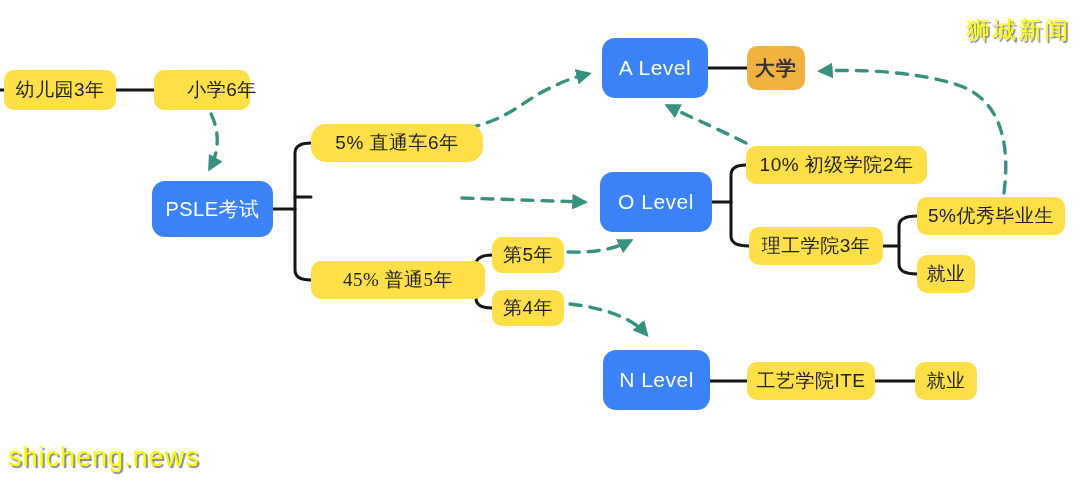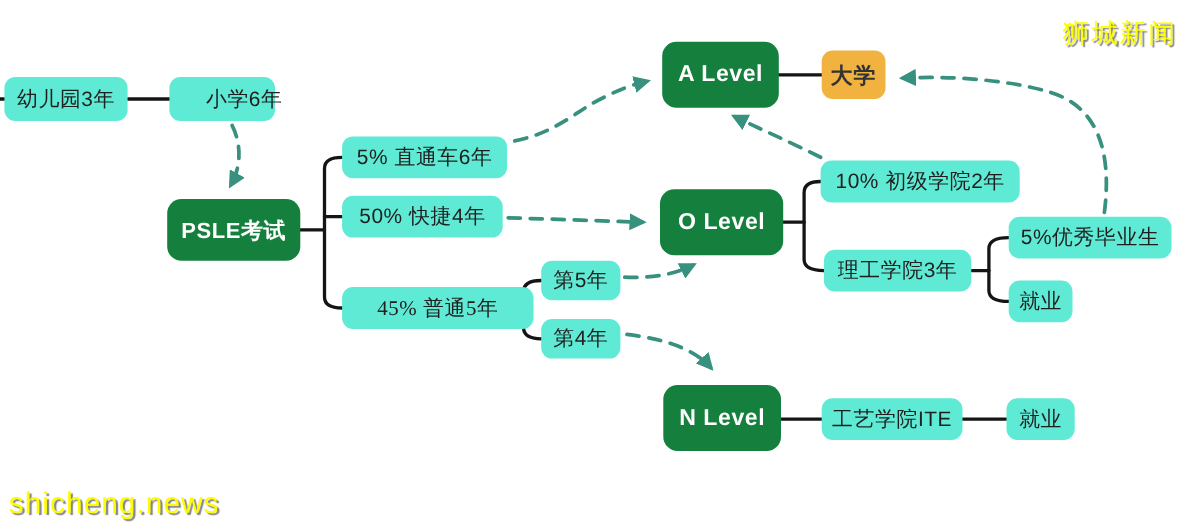--- a/index.html
+++ b/index.html
@@ -6,36 +6,36 @@
   .stage{
     position:relative;width:1080px;height:481px;background:#ffffff;overflow:hidden;
     font-family:"Liberation Sans","DejaVu Sans",sans-serif;
   }
   .wires{position:absolute;left:0;top:0;width:1080px;height:481px;}
   .node{
     position:absolute;display:flex;align-items:center;justify-content:center;
     white-space:nowrap;box-sizing:border-box;
   }
   .gray{
-    background:#5eead4;border-radius:10px;color:#1f1f1f;
+    background:#fde047;border-radius:10px;color:#1f1f1f;
     font-size:19px;font-weight:500;letter-spacing:.5px;
   }
   .teal{
-    background:#15803d;border-radius:13px;color:#ffffff;
-    font-size:21px;font-weight:700;letter-spacing:.5px;
+    background:#3b82f6;border-radius:13px;color:#ffffff;
+    font-size:21px;font-weight:400;letter-spacing:.5px;
   }
   .yellow{
     background:#f2b23f;border-radius:10px;color:#333333;
     font-size:20px;font-weight:600;letter-spacing:1px;
   }
   
   #n-kindergarten{left:4px;top:70px;width:112px;height:40px;}
   #n-primary{left:154px;top:70px;width:96px;height:40px;padding-left:40px;}
   #n-psle{left:152px;top:181px;width:121px;height:56px;font-size:20px;}
-  #n-through{left:311px;top:124px;width:150px;height:38px;}
+  #n-through{left:311px;top:124px;width:172px;height:38px;border-radius:15px;}
   #n-express{left:311px;top:178px;width:146px;height:38px;}
   #n-normal{left:311px;top:261px;width:174px;height:38px;font-family:Liberation Serif, serif;}
   #n-year5{left:492px;top:237px;width:72px;height:36px;}
   #n-year4{left:492px;top:290px;width:72px;height:36px;}
   #n-alevel{left:602px;top:38px;width:106px;height:60px;}
   #n-univ{left:747px;top:46px;width:58px;height:44px;}
   #n-olevel{left:600px;top:172px;width:112px;height:60px;}
   #n-jc{left:746px;top:146px;width:181px;height:38px;}
   #n-poly{left:749px;top:227px;width:134px;height:38px;}
   #n-topgrads{left:917px;top:197px;width:148px;height:38px;}
@@ -89,21 +89,20 @@
       <path d="M 570 304 C 605 308 632 318 646 334" marker-end="url(#ah)"></path>
       <path d="M 746 143 C 714 127 690 117 668 106" marker-end="url(#ah)"></path>
       <path d="M 1004 193 C 1011 138 998 97 955 84 C 916 72 862 69 821 71" marker-end="url(#ah)"></path>
     </g>
   </svg>
 
   <div class="node gray" id="n-kindergarten">幼儿园3年</div>
   <div class="node gray" id="n-primary">小学6年</div>
   <div class="node teal" id="n-psle">PSLE考试</div>
   <div class="node gray" id="n-through">5% 直通车6年</div>
-  <div class="node gray" id="n-express">50% 快捷4年</div>
   <div class="node gray" id="n-normal">45% 普通5年</div>
   <div class="node gray" id="n-year5">第5年</div>
   <div class="node gray" id="n-year4">第4年</div>
   <div class="node teal" id="n-alevel">A Level</div>
   <div class="node teal" id="n-olevel">O Level</div>
   <div class="node yellow" id="n-univ">大学</div>
   <div class="node gray" id="n-jc">10% 初级学院2年</div>
   <div class="node gray" id="n-poly">理工学院3年</div>
   <div class="node gray" id="n-topgrads">5%优秀毕业生</div>
   <div class="node gray" id="n-emp-poly">就业</div>

